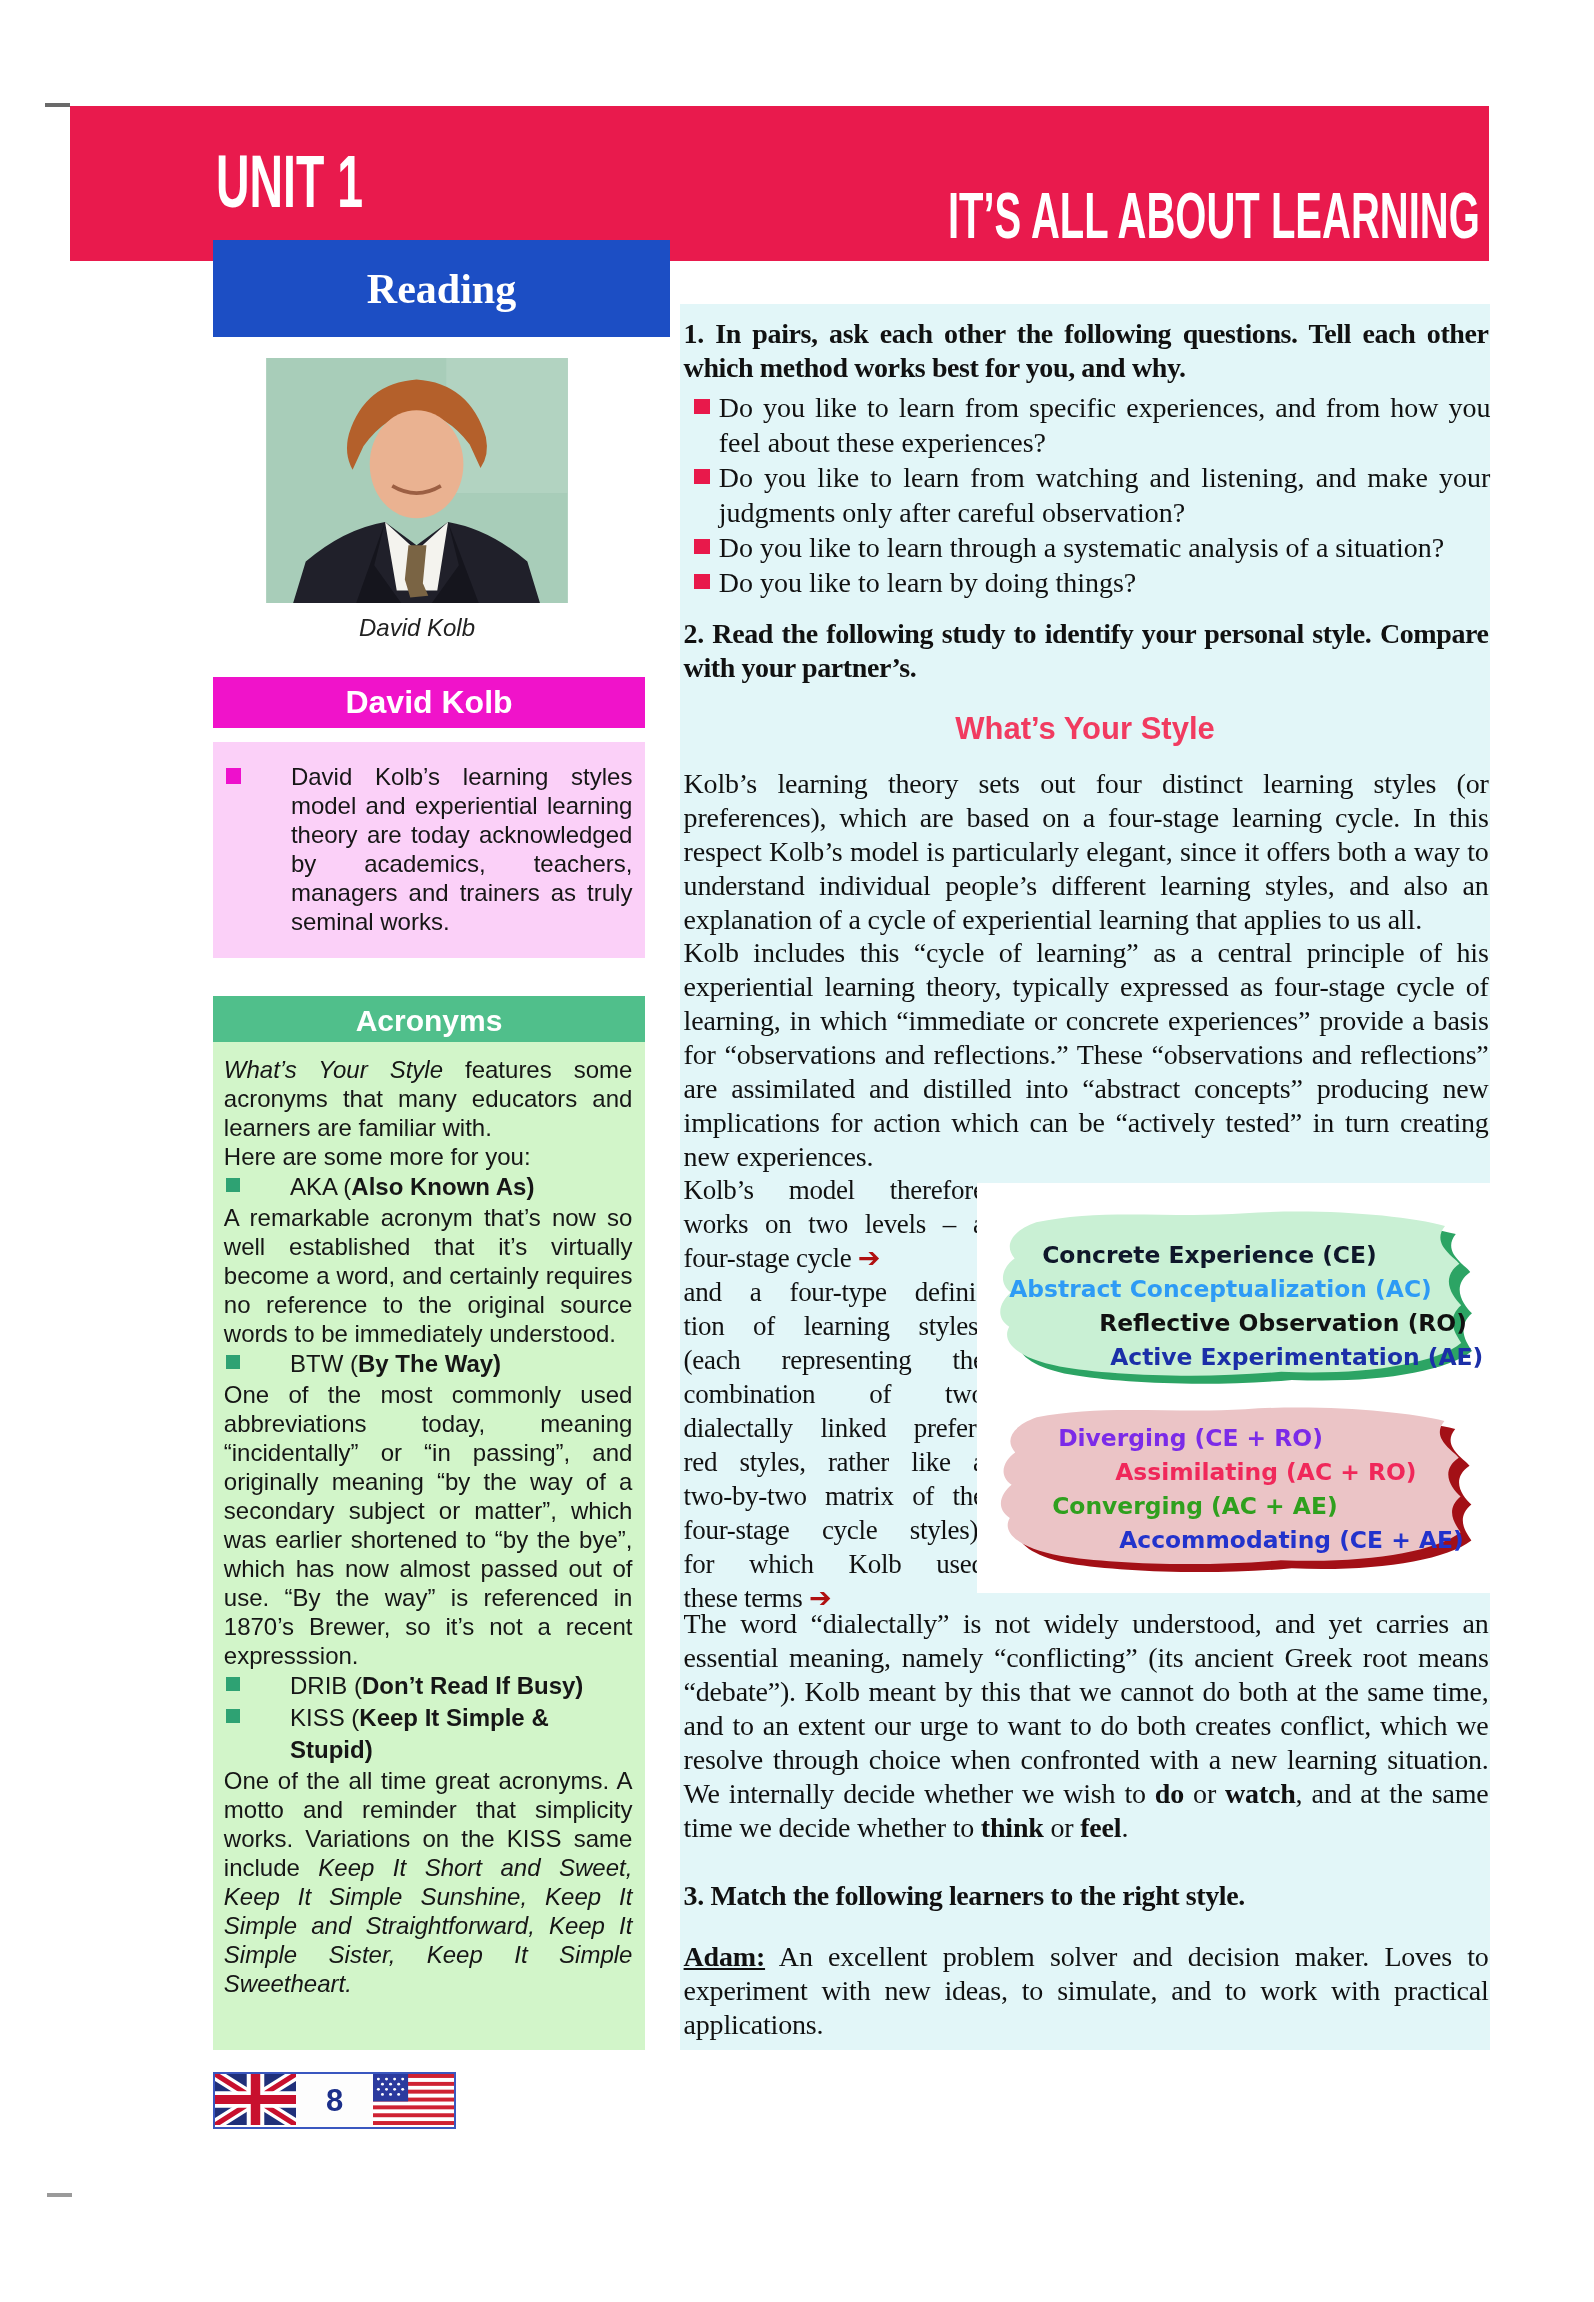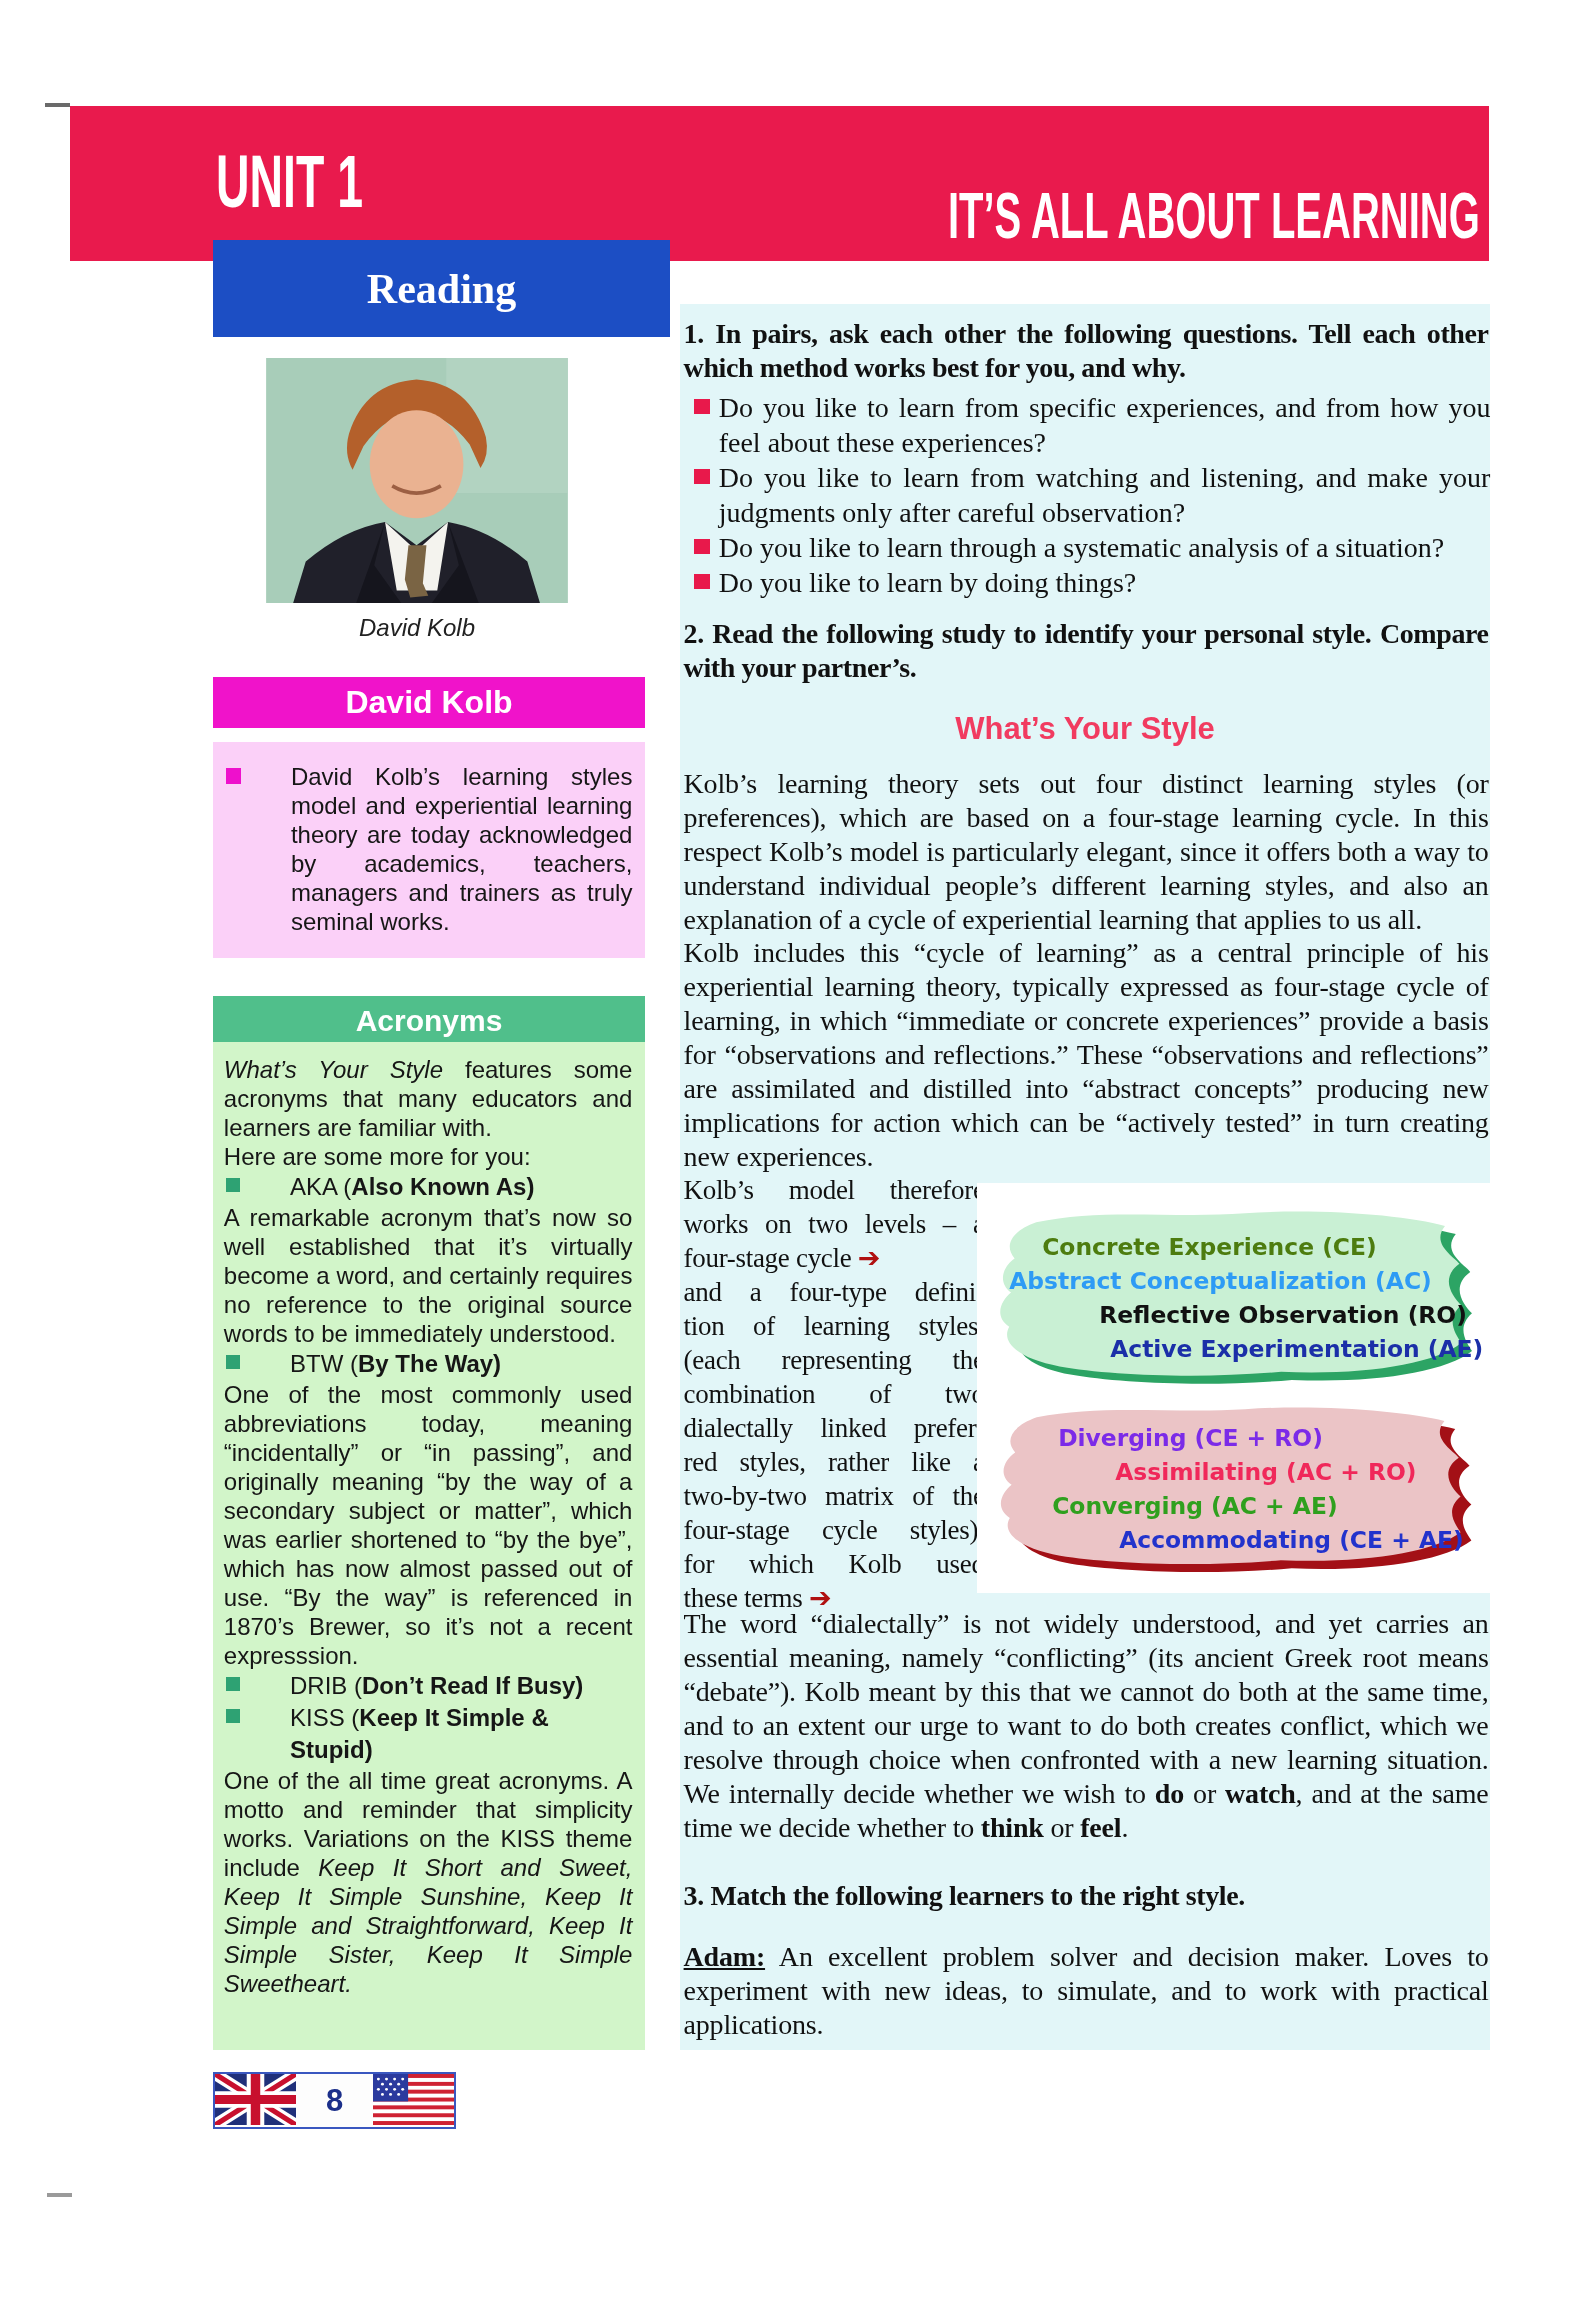--- a/index.html
+++ b/index.html
@@ -146,21 +146,21 @@
     <div class="bullet-row">
       <span class="sq teal"></span>
       <span class="acro-line"><span>DRIB (</span><b>Don’t Read If Busy)</b></span>
     </div>
 
     <div class="bullet-row">
       <span class="sq teal"></span>
       <span class="acro-line"><span>KISS (</span><b>Keep It Simple &amp; Stupid)</b></span>
     </div>
     <div class="boxtext">
-      <span>One of the all time great acronyms. A motto and reminder that simplicity works. Variations on the KISS theme include </span><i>Keep It Short and Sweet, Keep It Simple Sunshine, Keep It Simple and Straightforward, Keep It Simple Sister, Keep It Simple Sweetheart.</i>
+      <span>One of the all time great acronyms. A motto and reminder that simplicity works. Variations on the KISS same include </span><i>Keep It Short and Sweet, Keep It Simple Sunshine, Keep It Simple and Straightforward, Keep It Simple Sister, Keep It Simple Sweetheart.</i>
     </div>
   </div>
 
   <div class="footer">
     <div class="flag">
       <svg width="81" height="51" viewBox="0 0 60 40" preserveAspectRatio="none">
         <rect width="60" height="40" fill="#20307a"></rect>
         <path d="M0,0 L60,40 M60,0 L0,40" stroke="#ffffff" stroke-width="9"></path>
         <path d="M0,0 L60,40 M60,0 L0,40" stroke="#c8102e" stroke-width="4"></path>
         <path d="M30,0 V40 M0,20 H60" stroke="#ffffff" stroke-width="13"></path>
@@ -249,21 +249,21 @@
       <div class="nline na"><span>these terms </span><span class="arrow">➔</span></div>
     </div>
 
     <div class="whitepanel">
 
       <div class="blob" style="left:7.2px;top:23.4px;width:497px;height:184px;">
         <svg width="497" height="184" viewBox="0 0 552 204">
           <path transform="translate(12,9)" fill="#2ca464" d="M58,18 C130,2 210,14 290,8 C370,2 470,10 512,22 C496,42 522,56 528,64 C506,80 520,100 530,110 C512,126 524,142 530,152 C500,176 420,188 330,184 C240,192 140,188 84,178 C40,170 18,152 28,134 C10,122 20,104 30,96 C14,84 22,66 34,58 C22,44 30,28 58,18 Z"></path>
           <path fill="#c9f0d4" d="M58,18 C130,2 210,14 290,8 C370,2 470,10 512,22 C496,42 522,56 528,64 C506,80 520,100 530,110 C512,126 524,142 530,152 C500,176 420,188 330,184 C240,192 140,188 84,178 C40,170 18,152 28,134 C10,122 20,104 30,96 C14,84 22,66 34,58 C22,44 30,28 58,18 Z"></path>
         </svg>
-        <div class="bl" style="margin-top: 24px; padding-left: 58px; color: #4d7c0f;">Concrete Experience (CE)</div>
+        <div class="bl" style="margin-top: 32px; padding-left: 58px; color: #0f172a;">Concrete Experience (CE)</div>
         <div class="bl" style="padding-left: 25px; color: rgb(46, 155, 245);">Abstract Conceptualization (AC)</div>
         <div class="bl" style="padding-left: 115px; color: rgb(17, 17, 17);">Reflective Observation (RO)</div>
         <div class="bl" style="padding-left: 126px; color: rgb(27, 47, 168);">Active Experimentation (AE)</div>
       </div>
 
       <div class="blob" style="left:7.2px;top:220px;width:497px;height:176px;">
         <svg width="497" height="176" viewBox="0 0 552 196">
           <path transform="translate(12,9)" fill="#a31016" d="M58,16 C130,1 210,12 290,7 C370,1 470,9 512,20 C496,39 522,53 528,61 C506,76 520,95 530,104 C512,119 524,135 530,144 C500,167 420,179 330,175 C240,183 140,179 84,170 C40,162 18,145 28,128 C10,116 20,99 30,91 C14,80 22,63 34,55 C22,42 30,26 58,16 Z"></path>
           <path fill="#ebc4c6" d="M58,16 C130,1 210,12 290,7 C370,1 470,9 512,20 C496,39 522,53 528,61 C506,76 520,95 530,104 C512,119 524,135 530,144 C500,167 420,179 330,175 C240,183 140,179 84,170 C40,162 18,145 28,128 C10,116 20,99 30,91 C14,80 22,63 34,55 C22,42 30,26 58,16 Z"></path>
         </svg>

